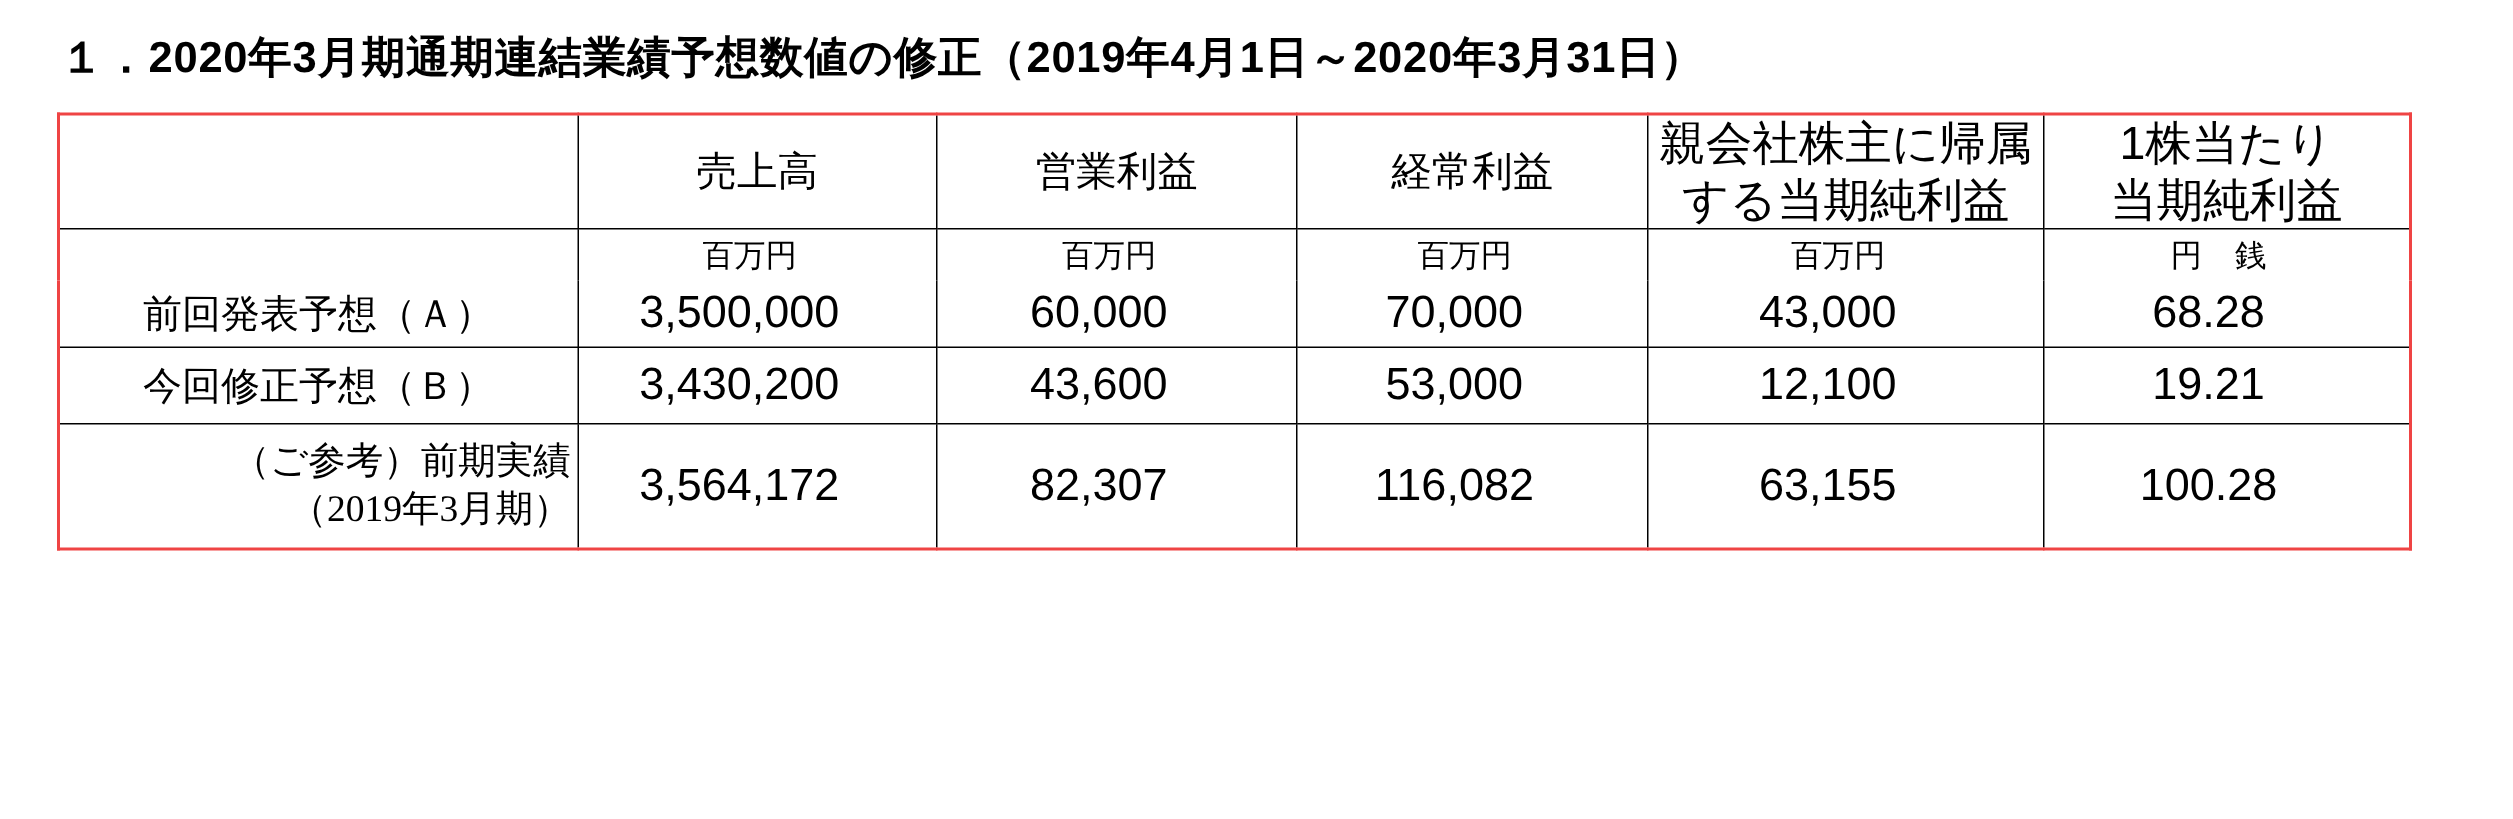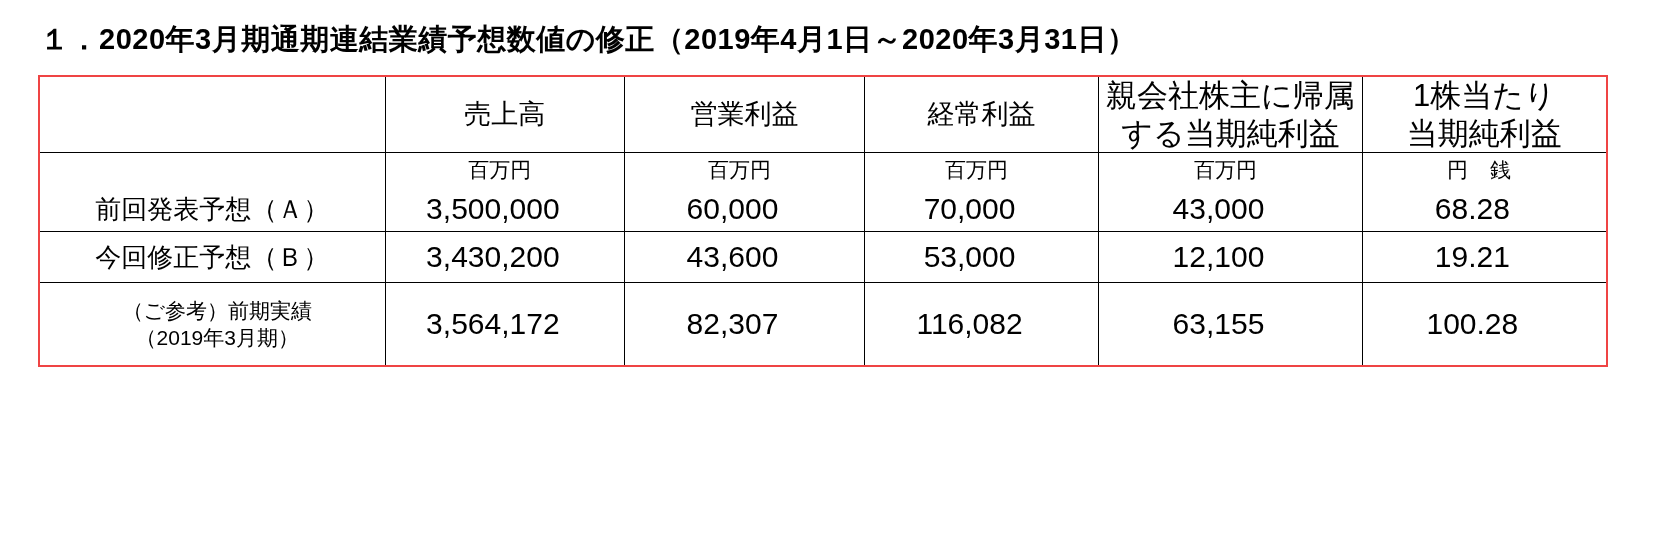--- a/index.html
+++ b/index.html
@@ -86,24 +86,25 @@
     text-align: center;
     padding-right: 24px;
   }
   tr.r-prev td { height: 44px; border-top: none; }
   tr.r-rev td  { height: 50px; }
   tr.r-diff td { height: 50px; }
   tr.r-rate td { height: 50px; }
   tr.r-ref td  { height: 82px; }
 
   tr.r-ref td.rowlabel {
-    text-align: center;
+    text-align: right;
     padding-left: 14px;
-    font-size: 21px;
+    font-size: 25px;
     line-height: 1.3;
+    font-family: Liberation Serif, serif;
   }
   td.shaded {
     background: #9d9d9d;
   }
   .nowrap { white-space: nowrap; }
 </style>
 </head>
 <body>
 
 <div class="page">

